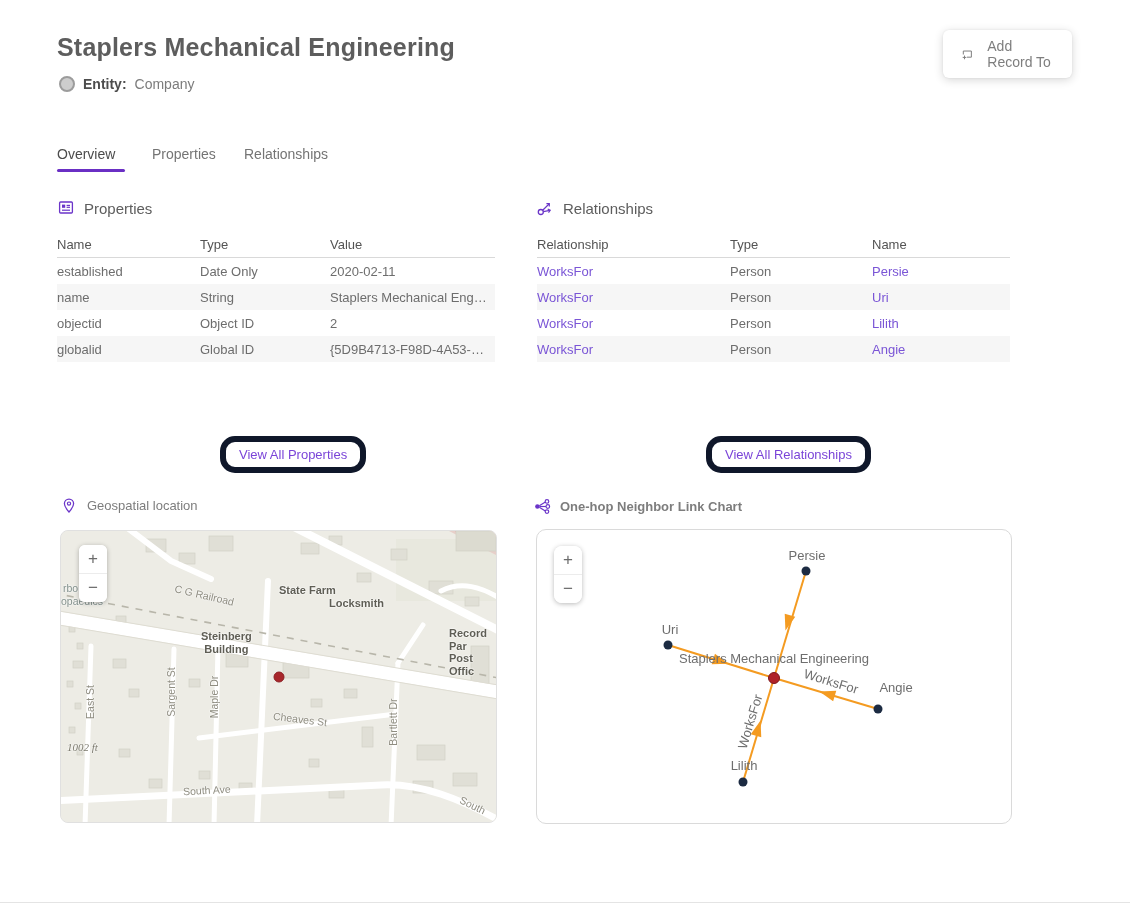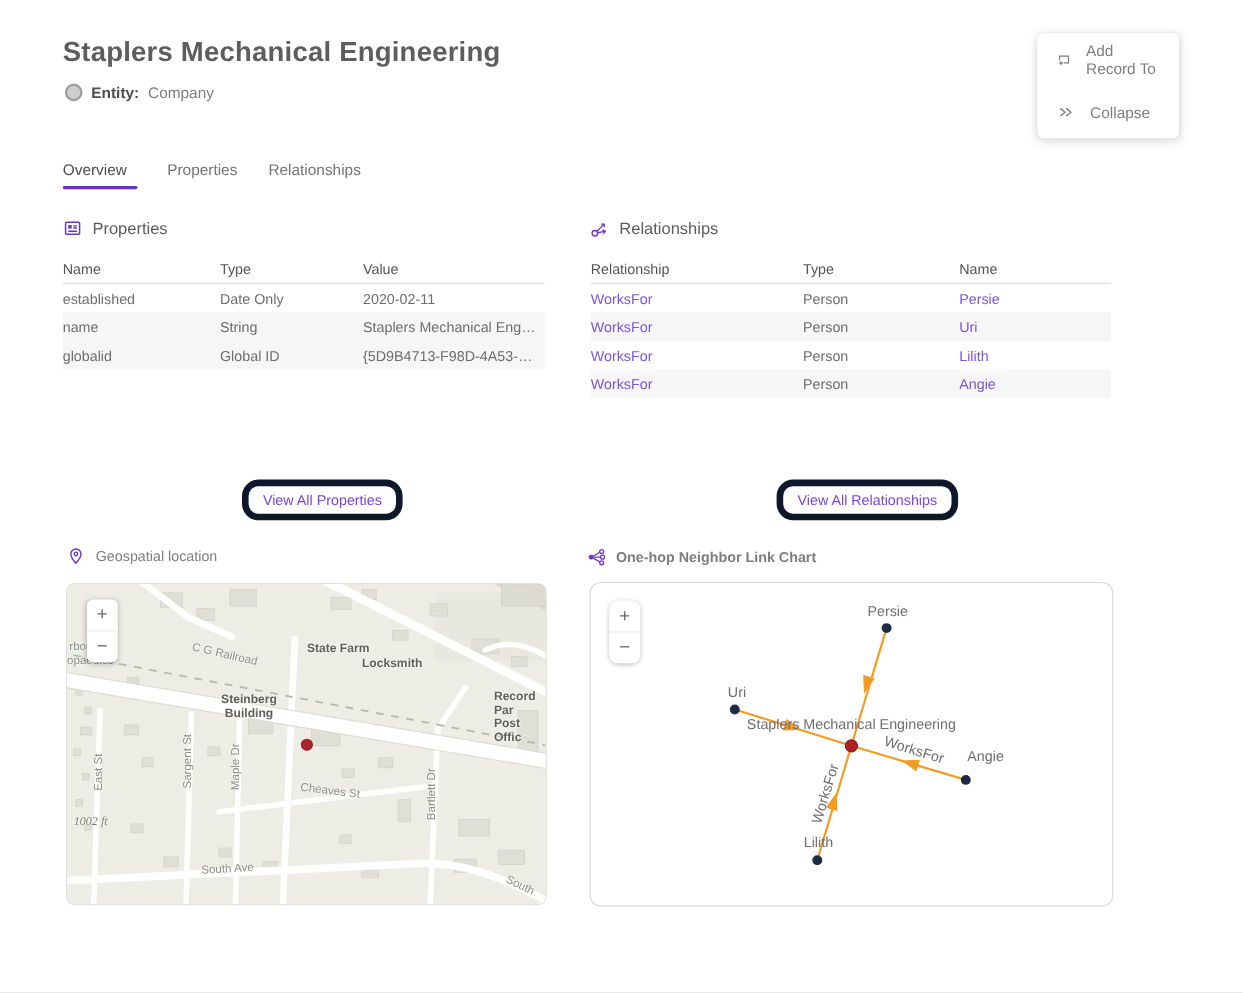--- a/index.html
+++ b/index.html
@@ -70,27 +70,20 @@
 
   <div class="abs menu-card" style="left:943px;top:30px;width:129px;">
     <div class="menu-item">
       <svg width="17" height="17" viewBox="0 0 16 16">
         <polyline points="3,8 3,3.5 13.5,3.5 13.5,11.5 7.8,11.5" fill="none" stroke="#7e7e7e" stroke-width="1.3"></polyline>
         <line x1="4.6" y1="9.4" x2="4.6" y2="14.2" stroke="#7e7e7e" stroke-width="1.3"></line>
         <line x1="2.2" y1="11.8" x2="7" y2="11.8" stroke="#7e7e7e" stroke-width="1.3"></line>
       </svg>
       <span>Add Record To</span>
     </div>
-    <div class="menu-item">
-      <svg width="16" height="16" viewBox="0 0 16 16">
-        <polyline points="3,4.5 7.2,8 3,11.5" fill="none" stroke="#7e7e7e" stroke-width="1.3"></polyline>
-        <polyline points="8.3,4.5 12.5,8 8.3,11.5" fill="none" stroke="#7e7e7e" stroke-width="1.3"></polyline>
-      </svg>
-      <span>Collapse</span>
-    </div>
   </div>
 
   <div class="abs tab active" style="left:57px;top:146px;">Overview</div>
   <div class="abs tab" style="left:152px;top:146px;">Properties</div>
   <div class="abs tab" style="left:244px;top:146px;">Relationships</div>
   <div class="abs tab-underline" style="left:57px;top:169px;width:68px;"></div>
 
   <div class="abs" style="left:57px;top:199px;display:flex;align-items:center;gap:9px;">
     <svg width="18" height="18" viewBox="0 0 18 18">
       <rect x="2.6" y="3" width="12.8" height="11" rx="1" fill="none" stroke="#6b35c9" stroke-width="1.3"></rect>
@@ -109,20 +102,25 @@
     </div>
     <div class="row p-grid">
       <div class="cell">established</div>
       <div class="cell">Date Only</div>
       <div class="cell">2020-02-11</div>
     </div>
     <div class="row p-grid striped">
       <div class="cell">name</div>
       <div class="cell">String</div>
       <div class="cell">Staplers Mechanical Eng…</div>
+    </div>
+    <div class="row p-grid">
+      <div class="cell">objectid</div>
+      <div class="cell">Object ID</div>
+      <div class="cell">2</div>
     </div>
     <div class="row p-grid striped">
       <div class="cell">globalid</div>
       <div class="cell">Global ID</div>
       <div class="cell">{5D9B4713-F98D-4A53-…</div>
     </div>
   </div>
   <div class="abs pill-btn" style="left:220px;top:436px;">View All Properties</div>
 
   <div class="abs" style="left:536px;top:199px;display:flex;align-items:center;gap:9px;">

